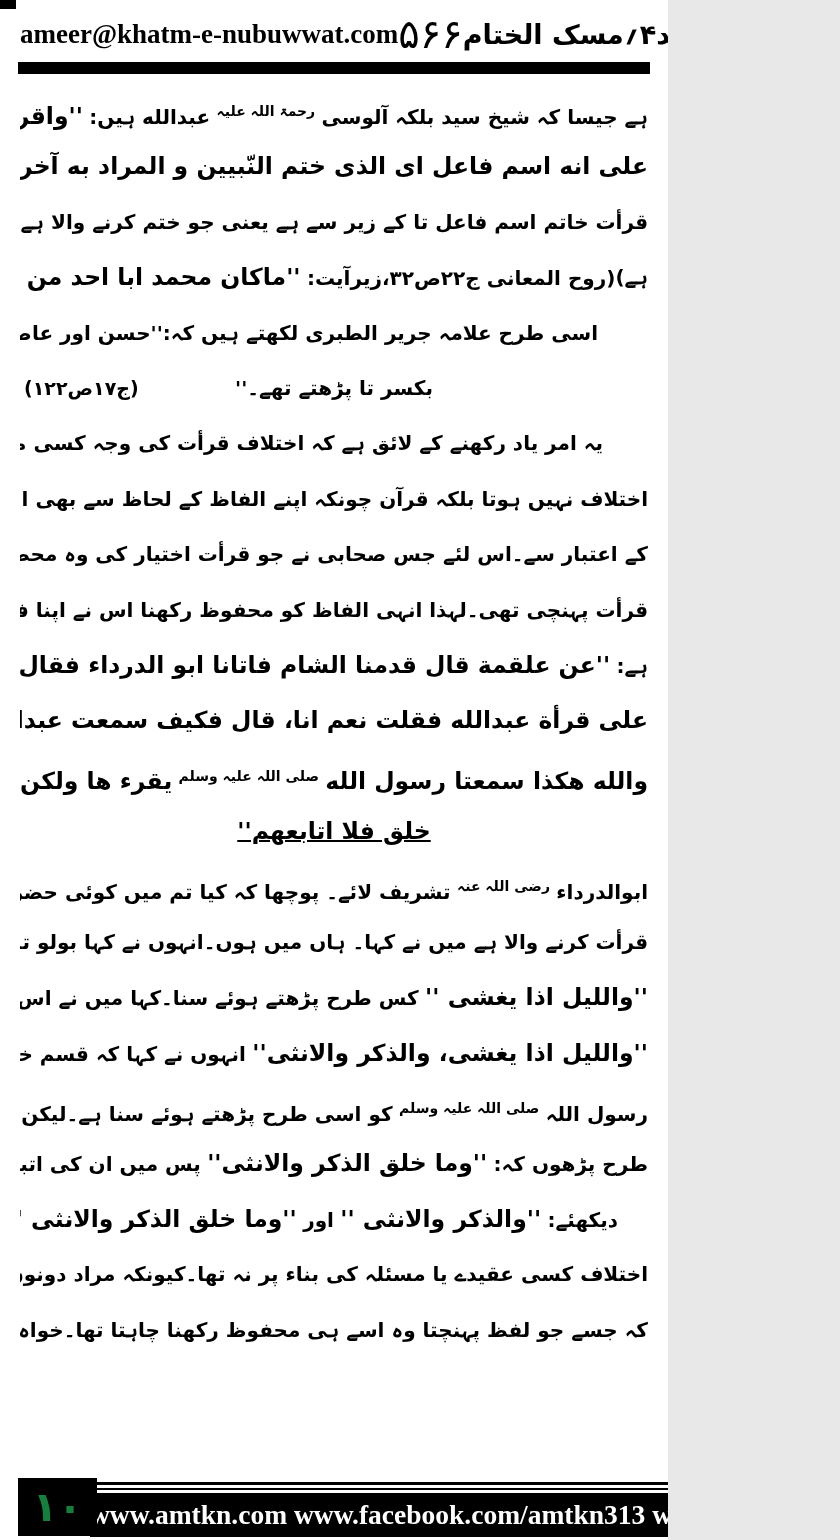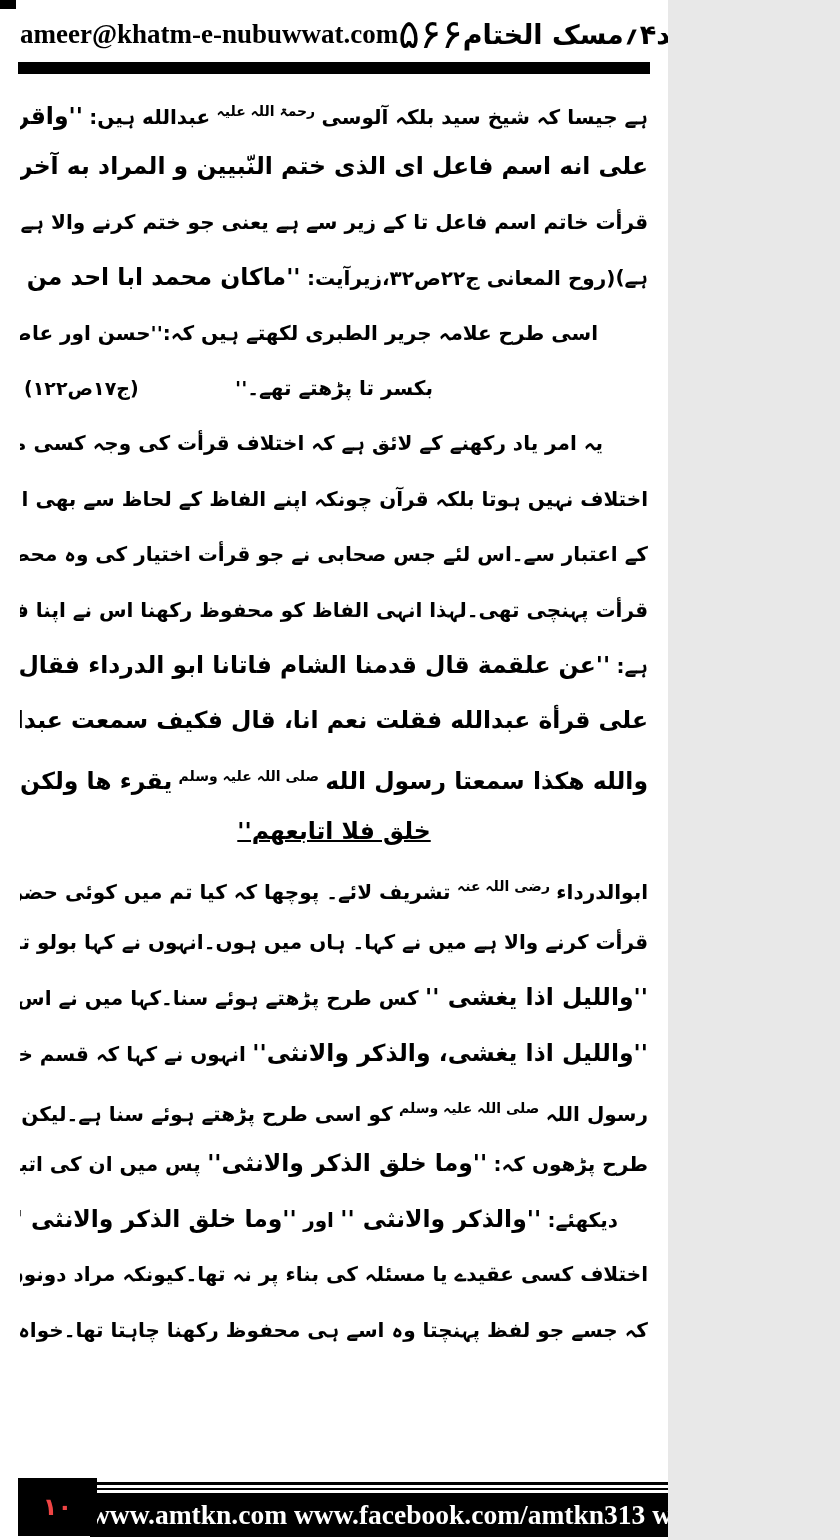--- a/index.html
+++ b/index.html
@@ -92,23 +92,23 @@
     text-align: center;
     font-family: "Liberation Serif", serif;
     font-weight: bold;
     font-size: 27.5px;
     line-height: 40px;
     white-space: nowrap;
   }
   .page-box {
     position: absolute; left: 18px; bottom: 4px;
     width: 79px; height: 58px;
-    background: #000; color: #ef4444;
+    background: #000; color: #15803d;
     display: flex; align-items: center; justify-content: center;
-    font-size: 24px; font-weight: bold;
+    font-size: 41px; font-weight: bold;
   }
 </style>
 </head>
 <body>
 
 <div class="page">
   <div class="artifact"></div>
 
   <div class="header">
     <span class="email">ameer@khatm-e-nubuwwat.com</span>

